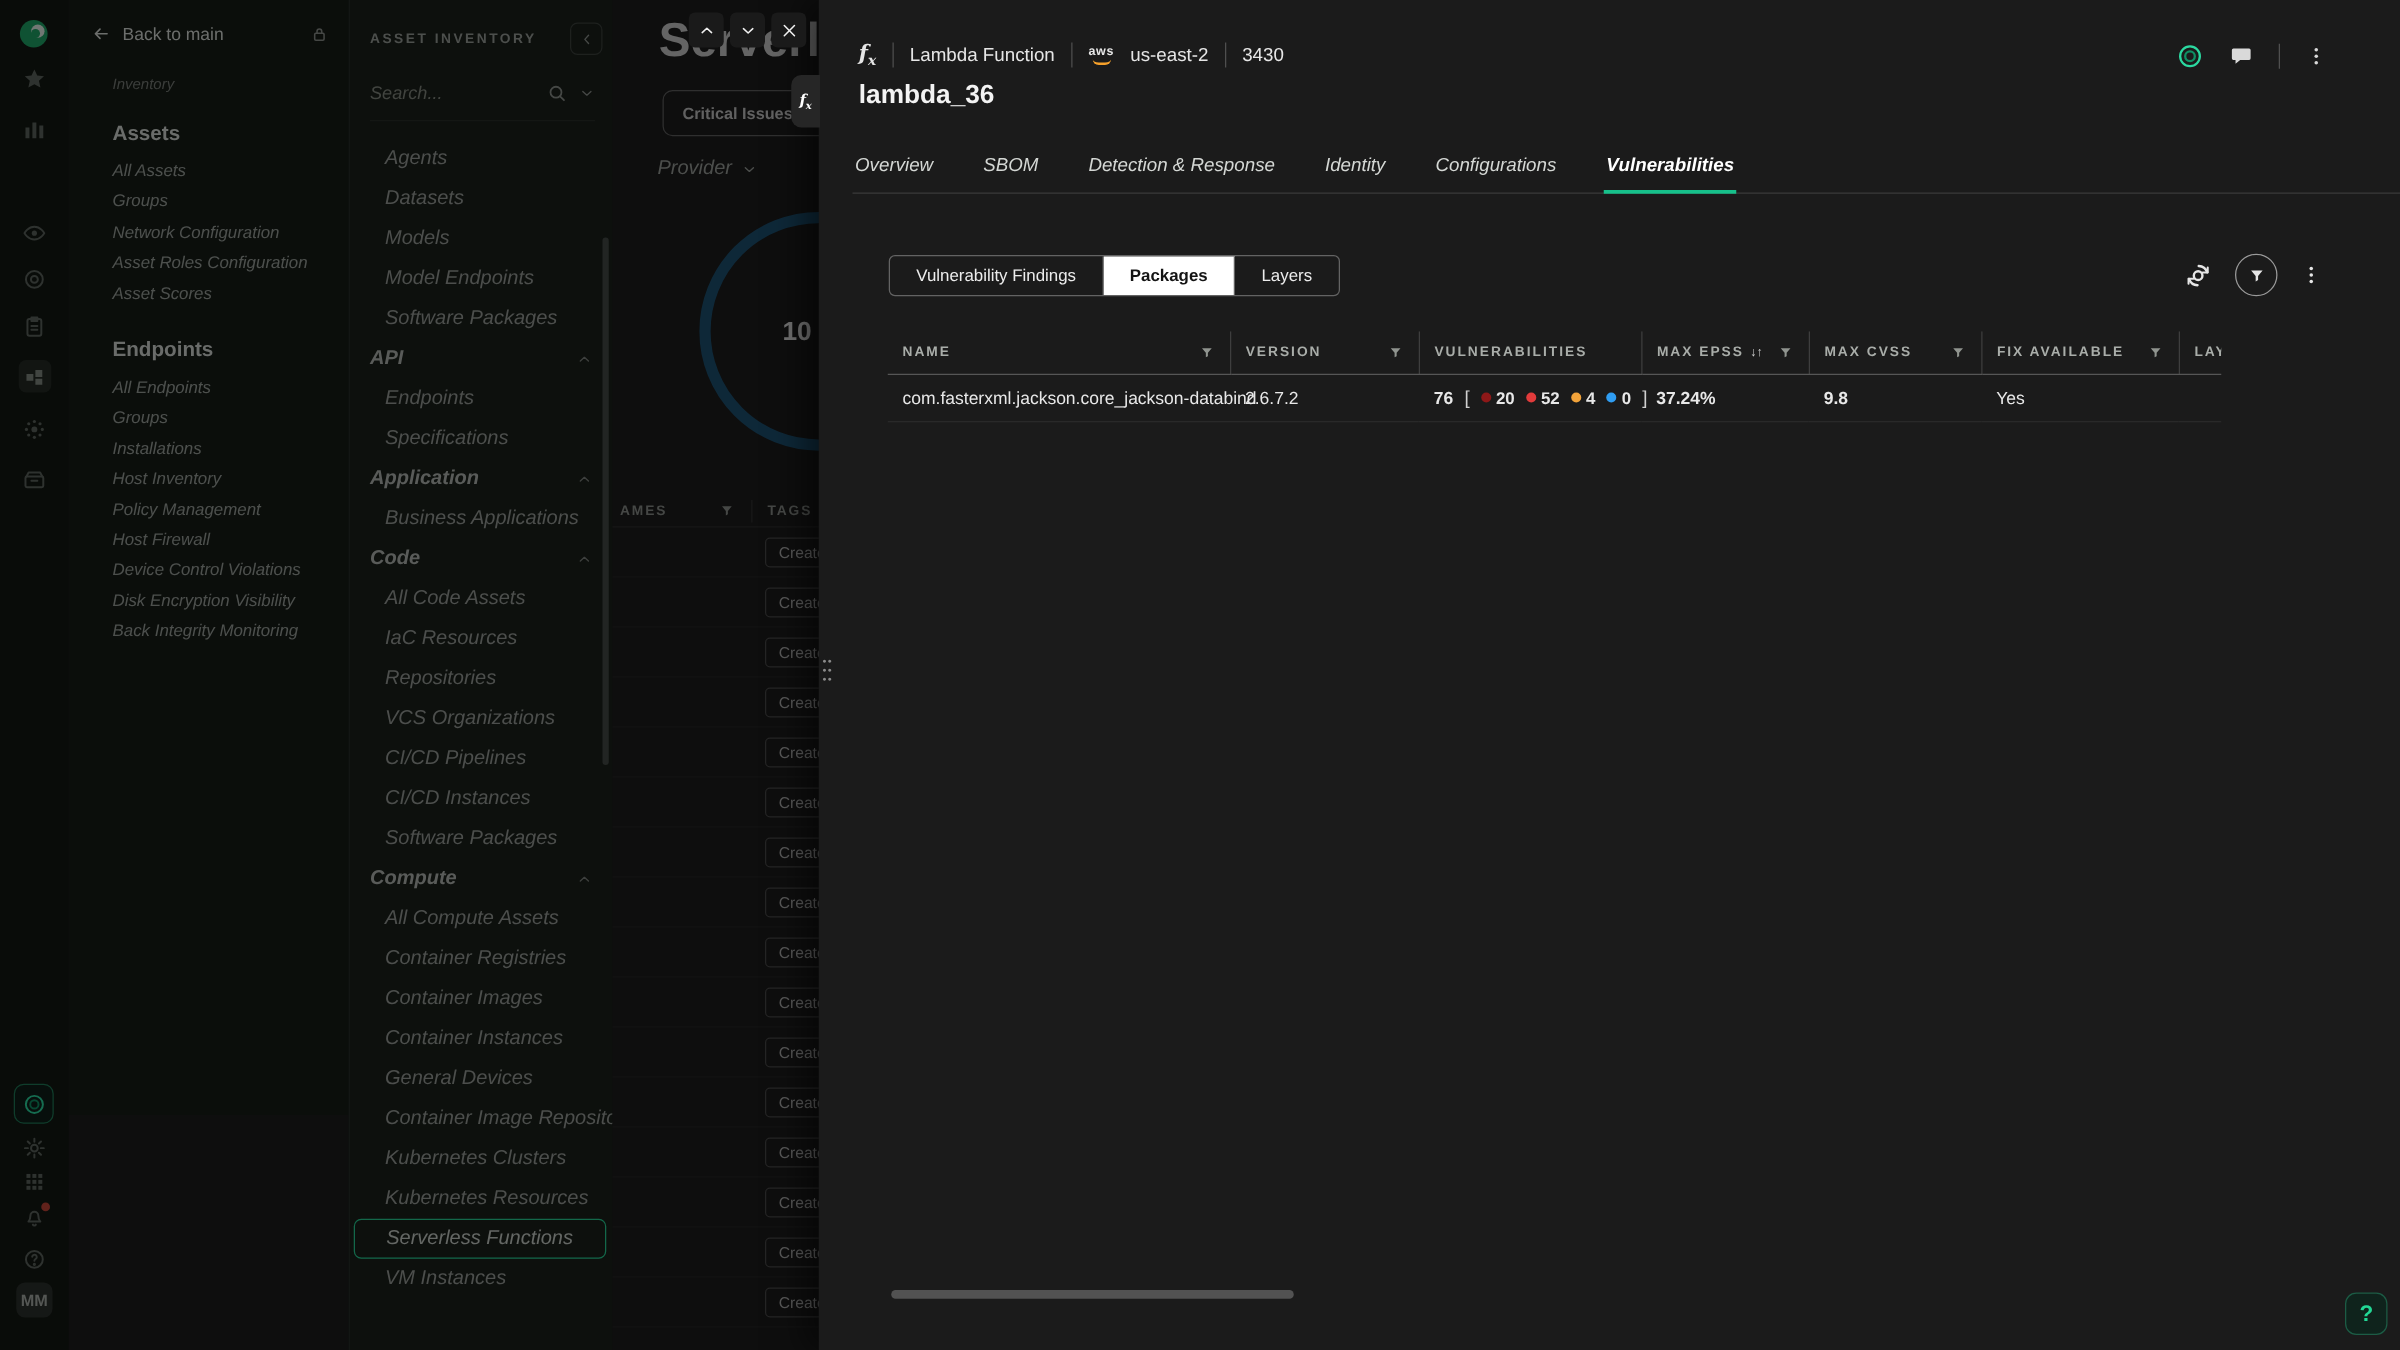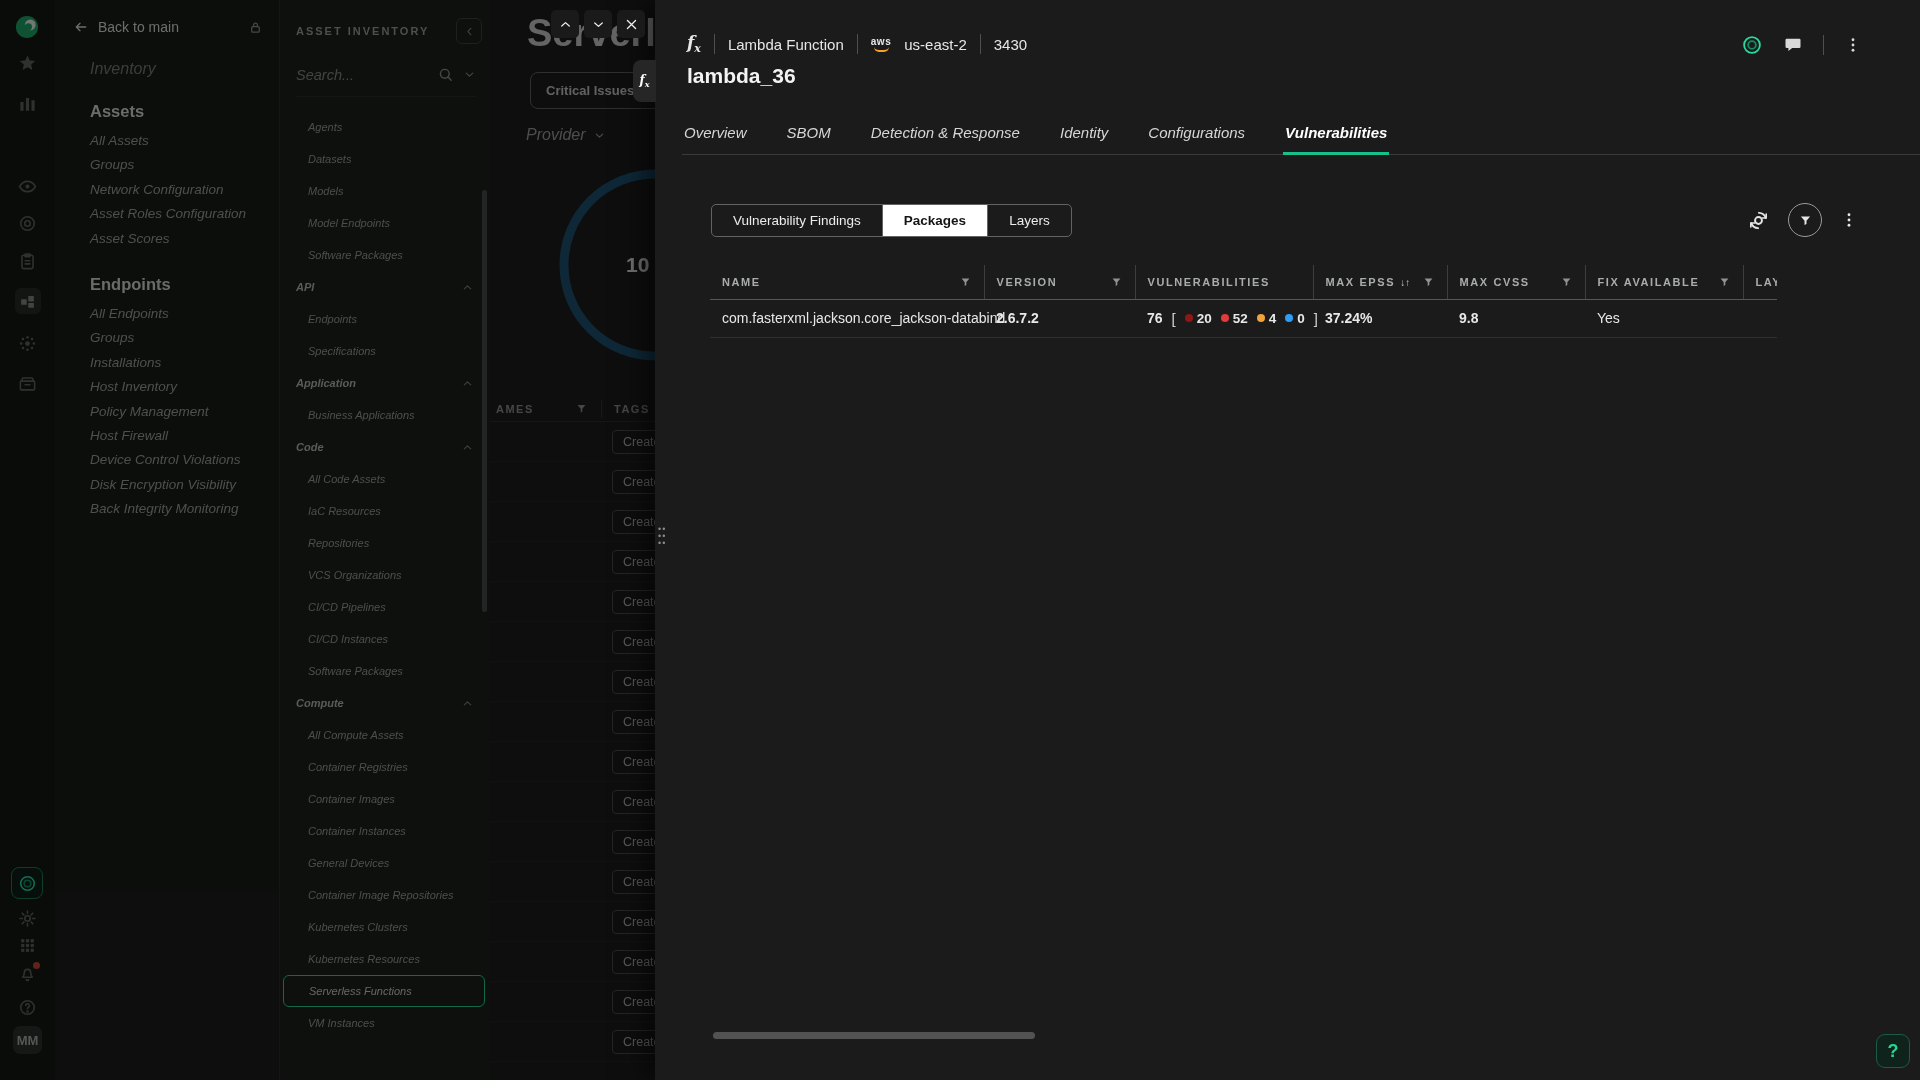--- a/index.html
+++ b/index.html
@@ -17,38 +17,38 @@
   .product-box { position:absolute; left:11px; top:867px; width:32px; height:32px; border:1px solid #1f7a57;
     border-radius:8px; background:#0e1f18; display:flex; align-items:center; justify-content:center; }
   .avatar { position:absolute; left:13px; top:1026px; width:29px; height:28px; background:#2b302c;
     border-radius:7px; color:#a9aea9; font-size:13px; font-weight:bold;
     display:flex; align-items:center; justify-content:center;text-align:center; }
 
   
   .sidebar { position:absolute; left:55px; top:0; width:224px; height:892px; background:#161c17; z-index:1; }
   .side-top { display:flex; align-items:center; gap:9px; padding:19px 16px 0 18px; color:#d8dcd8; font-size:14px; }
   .side-top .lock { margin-left:auto; color:#8a8f8a; display:flex; }
-  .side-label { margin:25px 0 0 35px; color:#767b76; font-size:16px; font-style:italic; }
+  .side-label { margin:25px 0 0 35px; color:#767b76; font-size:12px; font-style:italic; }
   .side-group { margin:24px 0 0 35px; }
   .side-group .g-title { font-size:16.5px; font-weight:600; color:#d4d8d4; }
   .side-group ul { list-style:none; margin-top:8px; }
   .side-group li { font-size:13.5px; font-style:italic; color:#9aa09b; line-height:24.4px; white-space:nowrap; cursor:pointer; }
 
   
   .inv-panel { position:absolute; left:279px; top:0; width:211px; height:1080px; background:#1a201b;
     border-left:1px solid #272d28; z-index:1; }
   .inv-head { display:flex; align-items:center; padding:18px 8px 0 16px; }
   .inv-title { font-size:11px; letter-spacing:2px; font-weight:bold; color:#999e99; }
   .collapse-btn { margin-left:auto; width:26px; height:26px; border:1px solid #3c423d; border-radius:6px;
     color:#8d928d; display:flex; align-items:center; justify-content:center; }
   .inv-search { display:flex; align-items:center; margin:22px 14px 0 16px; padding-bottom:13px;
     border-bottom:1px solid #282e29; color:#83887f; font-size:14.5px; font-style:italic; }
   .inv-search .s-icons { margin-left:auto; display:flex; align-items:center; gap:9px; color:#8b908b; }
   .inv-list { list-style:none; margin-top:14px; }
-  .inv-list li { height:32px; display:flex; align-items:center; padding-left:28px; font-size:11px;
+  .inv-list li { height:32px; display:flex; align-items:center; padding-left:28px; font-size:16px;
     font-style:italic; color:#989d98; white-space:nowrap; overflow:hidden; cursor:pointer; }
   .inv-list li.group { padding-left:16px; color:#b2b7b2; font-weight:700; }
   .inv-list li.group .caret { margin-left:auto; margin-right:16px; color:#7c817c; display:flex; }
   .inv-list li.selected { border:1px solid #27d195; border-radius:6px; margin:0 5px 0 3px;
     padding-left:25px; color:#c8cec8; }
   .inv-scrollbar { position:absolute; right:3px; top:190px; width:5px; height:422px; background:#454b46; border-radius:3px; }
 
   
   .page { position:absolute; left:490px; top:0; width:1430px; height:1080px; background:#1c1c1c; z-index:1; }
   .page-title { position:absolute; left:37px; top:12px; font-size:38px; font-weight:600; color:#c8c8c8; }
@@ -105,21 +105,21 @@
   .table-wrap { position:absolute; left:55px; top:265px; width:1067px; overflow:hidden; }
   table { border-collapse:collapse; table-layout:fixed; width:1213px; }
   th { height:34px; border-bottom:1px solid #565656; border-right:1px solid #3e3e3e; font-size:11px;
     letter-spacing:1.6px; color:#a9ada9; font-weight:bold; text-align:left; padding:0 26px 0 12px;
     position:relative; white-space:nowrap; }
   th:last-child { border-right:none; }
   th .funnel { position:absolute; right:13px; top:50%; transform:translateY(-50%); color:#90948f; display:flex; }
   th .sort { font-size:10px; color:#cfcfcf; margin-left:5px; letter-spacing:0; }
   td { height:38px; border-bottom:1px solid #2f2f2f; font-size:14px; color:#e8e8e8; padding:0 12px; white-space:nowrap; }
   td.num { font-weight:bold; }
-  td.ver { font-weight:700; }
+  td.ver { font-weight:400; }
   .vuln-flex { display:flex; align-items:center; gap:9px; }
   .v-total { font-weight:bold; }
   .brk { color:#d0d0d0; font-size:15px; }
   .vd { display:flex; align-items:center; gap:4px; font-weight:600; font-size:13.5px; }
   .dot { width:8px; height:8px; border-radius:50%; display:inline-block; }
   .hscroll { position:absolute; left:58px; bottom:41px; width:322px; height:7px; background:#525252; border-radius:4px; cursor:pointer; }
 
   .help-fab { position:absolute; left:1876px; top:1034px; width:34px; height:34px; background:#0f231c;
     border:1px solid #1c5c45; border-radius:9px; color:#22d795; font-size:18px; font-weight:bold; z-index:6;
     display:flex; align-items:center; justify-content:center; cursor:pointer; }

